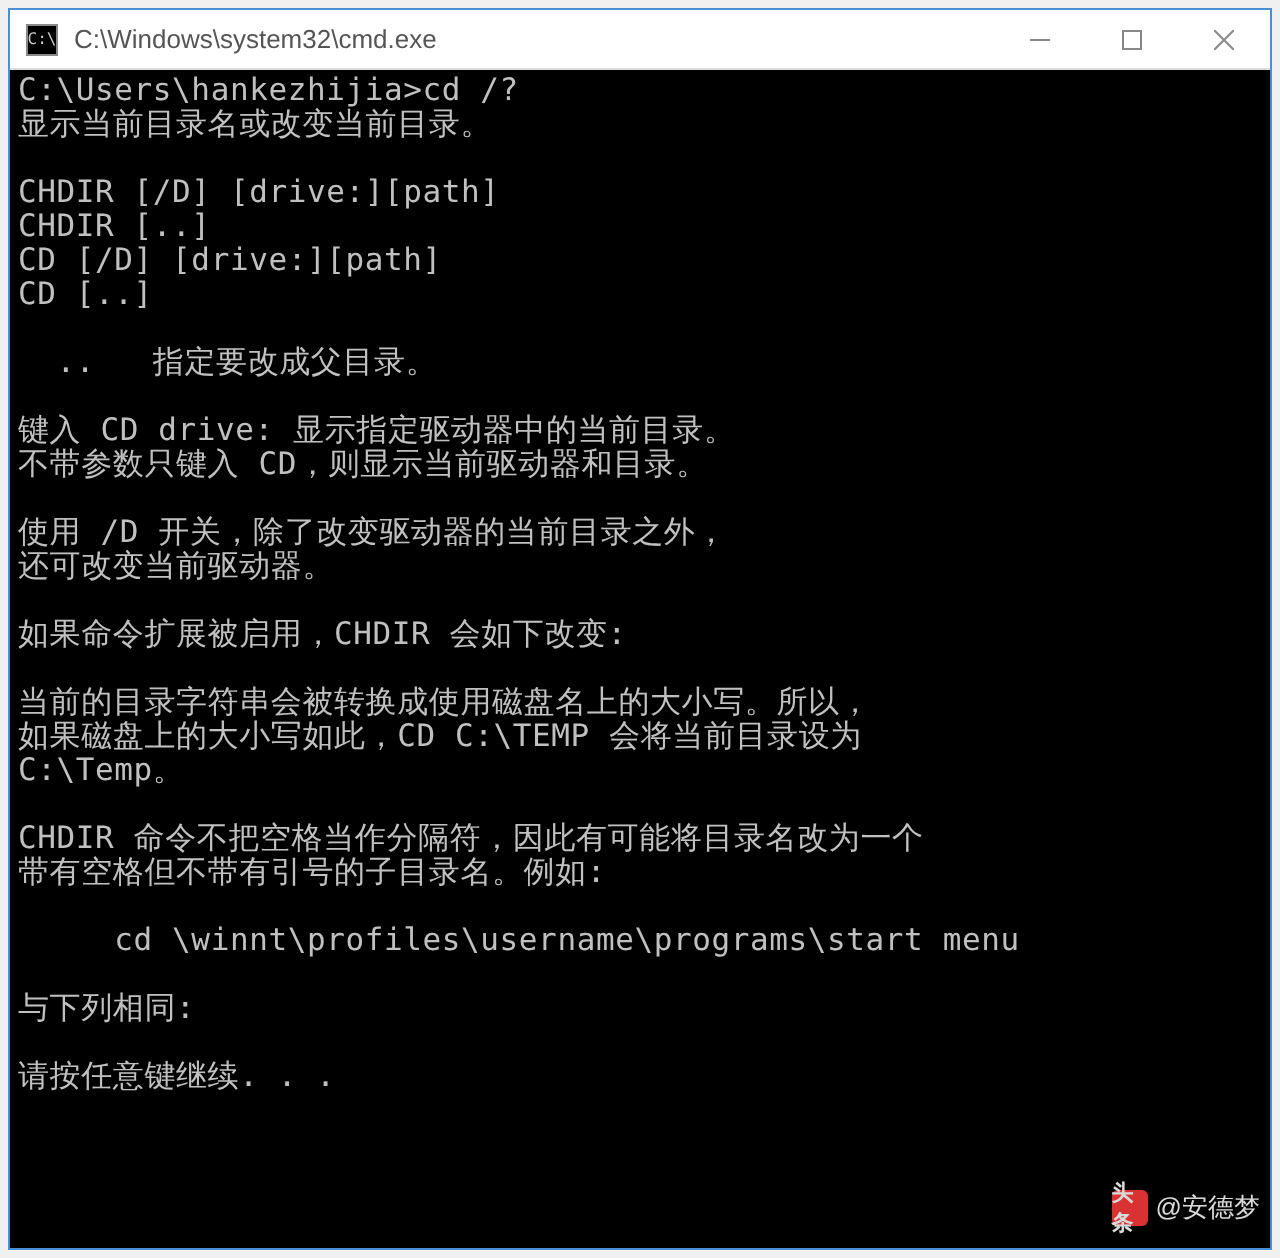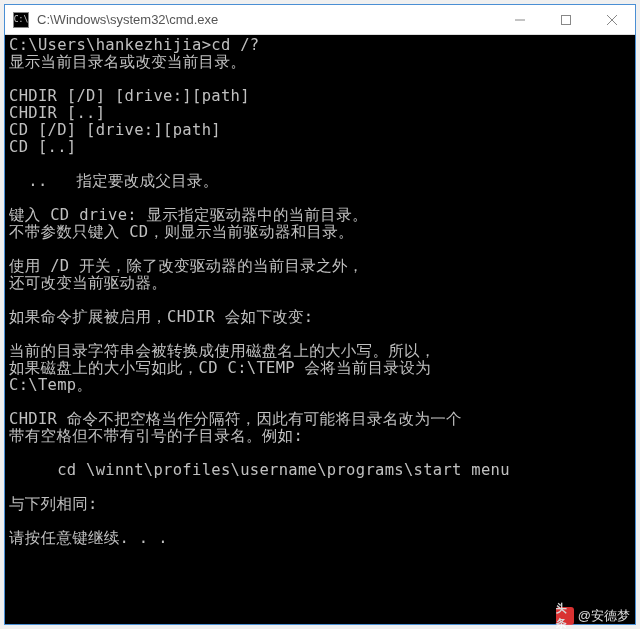--- a/index.html
+++ b/index.html
@@ -66,21 +66,21 @@
       font-size: 15.5px;
       line-height: 17px;
       padding: 2px 4px;
       white-space: pre;
       overflow: hidden;
       letter-spacing: 0.3px;
     }
     .watermark {
       position: fixed;
       right: 10px;
-      bottom: 4px;
+      bottom: 16px;
       display: flex;
       align-items: flex-end;
       gap: 4px;
       font-size: 13px;
       color: #fff;
       opacity: 0.85;
     }
     .wm-icon {
       width: 18px;
       height: 18px;

